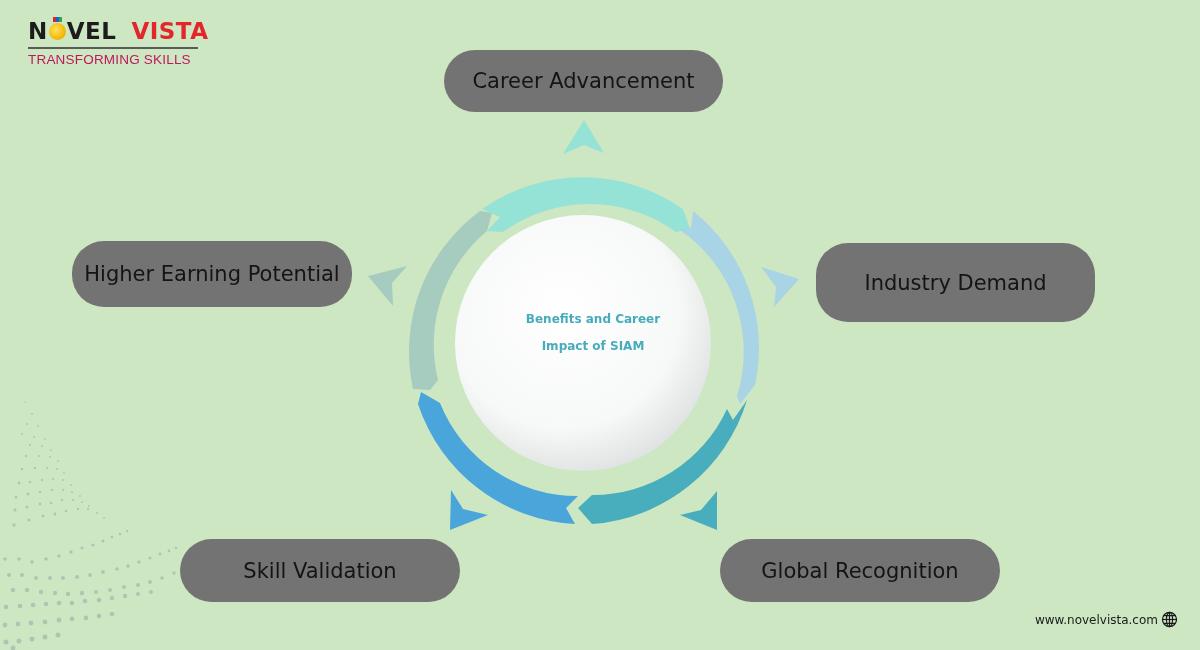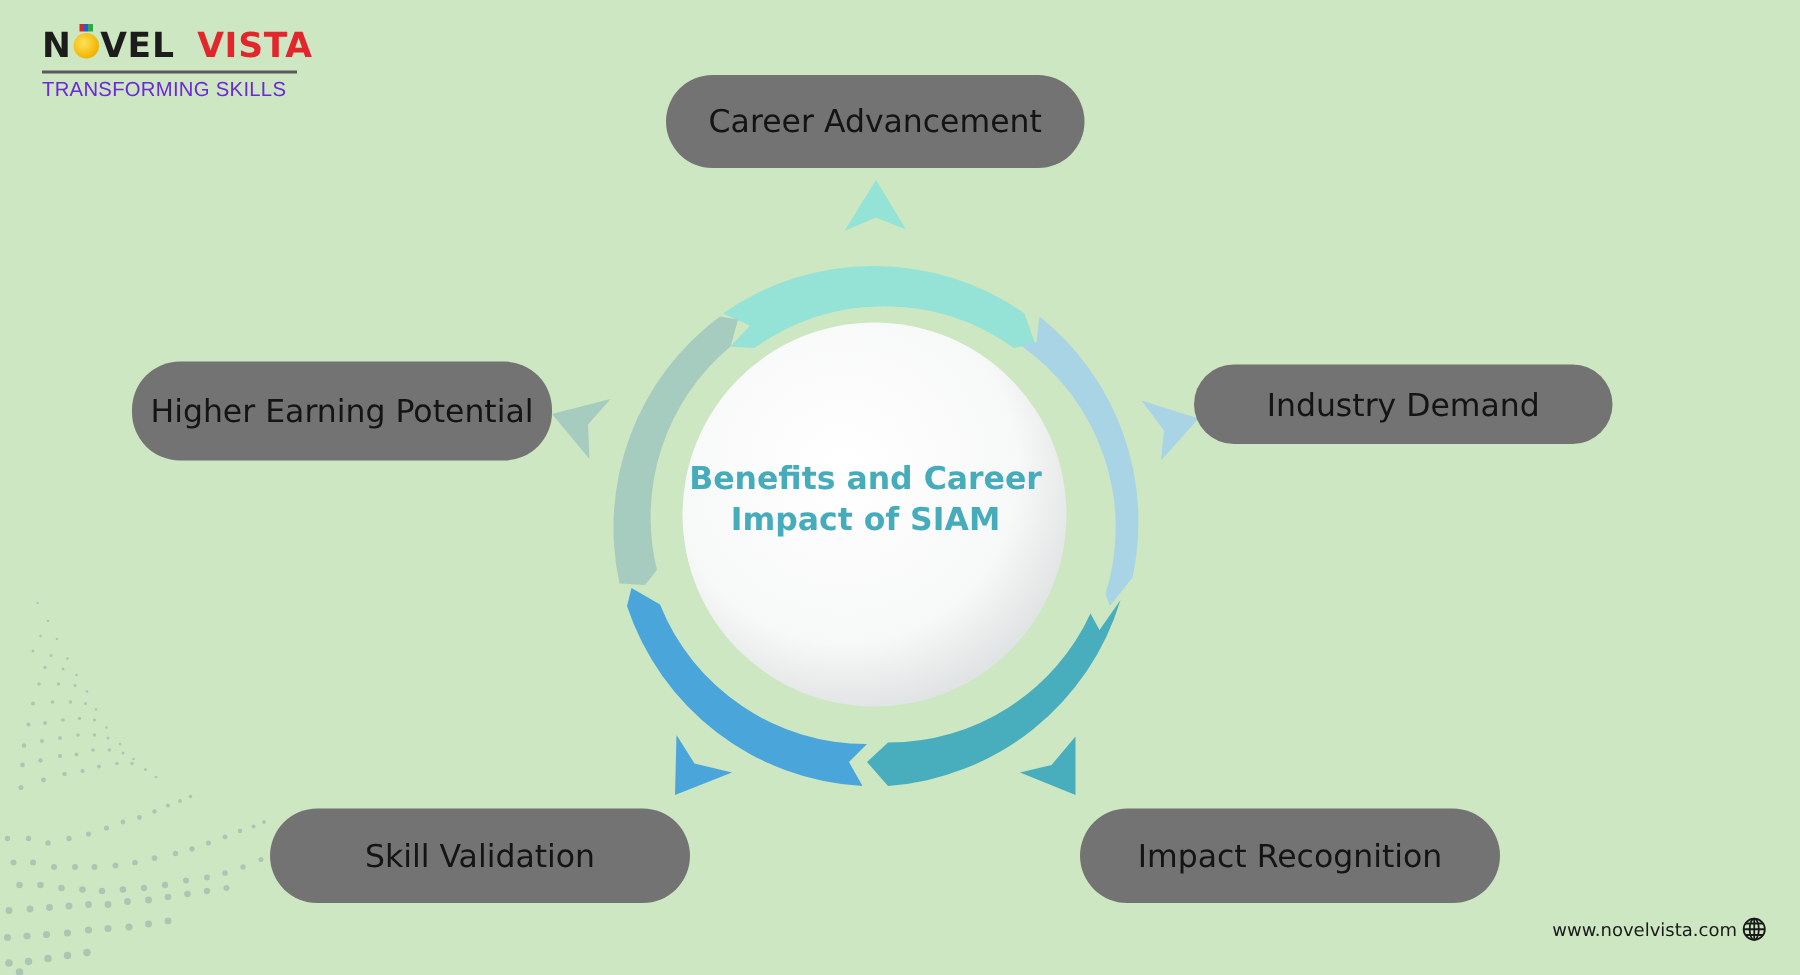--- a/index.html
+++ b/index.html
@@ -22,42 +22,42 @@
       background: radial-gradient(circle at 40% 40%, #ffe25a, #f2b300 70%);
       vertical-align: -1px; margin: 0 1px; position: relative;
     }
     .logo-o::before {
       content: ""; position: absolute; left: 4px; top: -6px; width: 9px; height: 5px;
       background: linear-gradient(90deg, #d62a2a 0 33%, #2a5bd6 33% 66%, #2aa84a 66%);
     }
     .logo-rule { height: 2px; background: #5a5a5a; margin: 3px 0 3px 0; width: 170px; }
     .logo-tag {
       font-family: "Liberation Sans", sans-serif;
-      font-size: 13.5px; color: #6d28d9; letter-spacing: 0.2px; white-space: nowrap;
+      font-size: 13.5px; color: #be185d; letter-spacing: 0.2px; white-space: nowrap;
     }
 
     .pill {
       position: absolute; background: #737373; border-radius: 32px;
       display: flex; align-items: center; justify-content: center;
       font-family: "DejaVu Sans", sans-serif; font-size: 21px; color: #141414;
       white-space: nowrap;
     }
     #pill-career { left: 444px; top: 50px; width: 279px; height: 62px; }
-    #pill-earning { left: 88px; top: 241px; width: 280px; height: 66px; }
-    #pill-industry { left: 796px; top: 243px; width: 279px; height: 53px; }
+    #pill-earning { left: 72px; top: 241px; width: 280px; height: 66px; }
+    #pill-industry { left: 816px; top: 243px; width: 279px; height: 79px; }
     #pill-skill { left: 180px; top: 539px; width: 280px; height: 63px; }
     #pill-global { left: 720px; top: 539px; width: 280px; height: 63px; }
 
     .cycle { position: absolute; left: 0; top: 0; width: 1200px; height: 650px; }
 
     .center-text {
-      position: absolute; left: 452px; top: 306px; width: 250px;
+      position: absolute; left: 468px; top: 306px; width: 250px;
       text-align: center;
       font-family: "DejaVu Sans", sans-serif; font-weight: bold;
-      font-size: 21px; line-height: 27px; color: #46acbc;
+      font-size: 12px; line-height: 27px; color: #46acbc;
     }
 
     .footer-url {
       position: absolute; right: 22px; top: 611px;
       font-family: "DejaVu Sans", sans-serif; font-size: 12px; color: #1a1a1a;
       display: flex; align-items: center; gap: 3px;
     }
   </style>
 </head>
 <body>
@@ -218,21 +218,21 @@
   <path fill="#a6cbbf" d="M 407 266 L 392 283 L 393 306 L 368 276 Z"></path>
 </svg>
 
 <div class="center-text">
   <div>Benefits and Career</div>
   <div>Impact of SIAM</div>
 </div>
 
 <div class="pill" id="pill-career">Career Advancement</div>
 <div class="pill" id="pill-industry">Industry Demand</div>
-<div class="pill" id="pill-global">Impact Recognition</div>
+<div class="pill" id="pill-global">Global Recognition</div>
 <div class="pill" id="pill-skill">Skill Validation</div>
 <div class="pill" id="pill-earning">Higher Earning Potential</div>
 
 <div class="footer-url">
   <span>www.novelvista.com</span>
   <svg width="17" height="17" viewBox="0 0 20 20">
     <g fill="none" stroke="#1a1a1a" stroke-width="1.4">
       <circle cx="10" cy="10" r="8.3"></circle>
       <ellipse cx="10" cy="10" rx="3.6" ry="8.3"></ellipse>
       <line x1="10" y1="1.7" x2="10" y2="18.3"></line>

